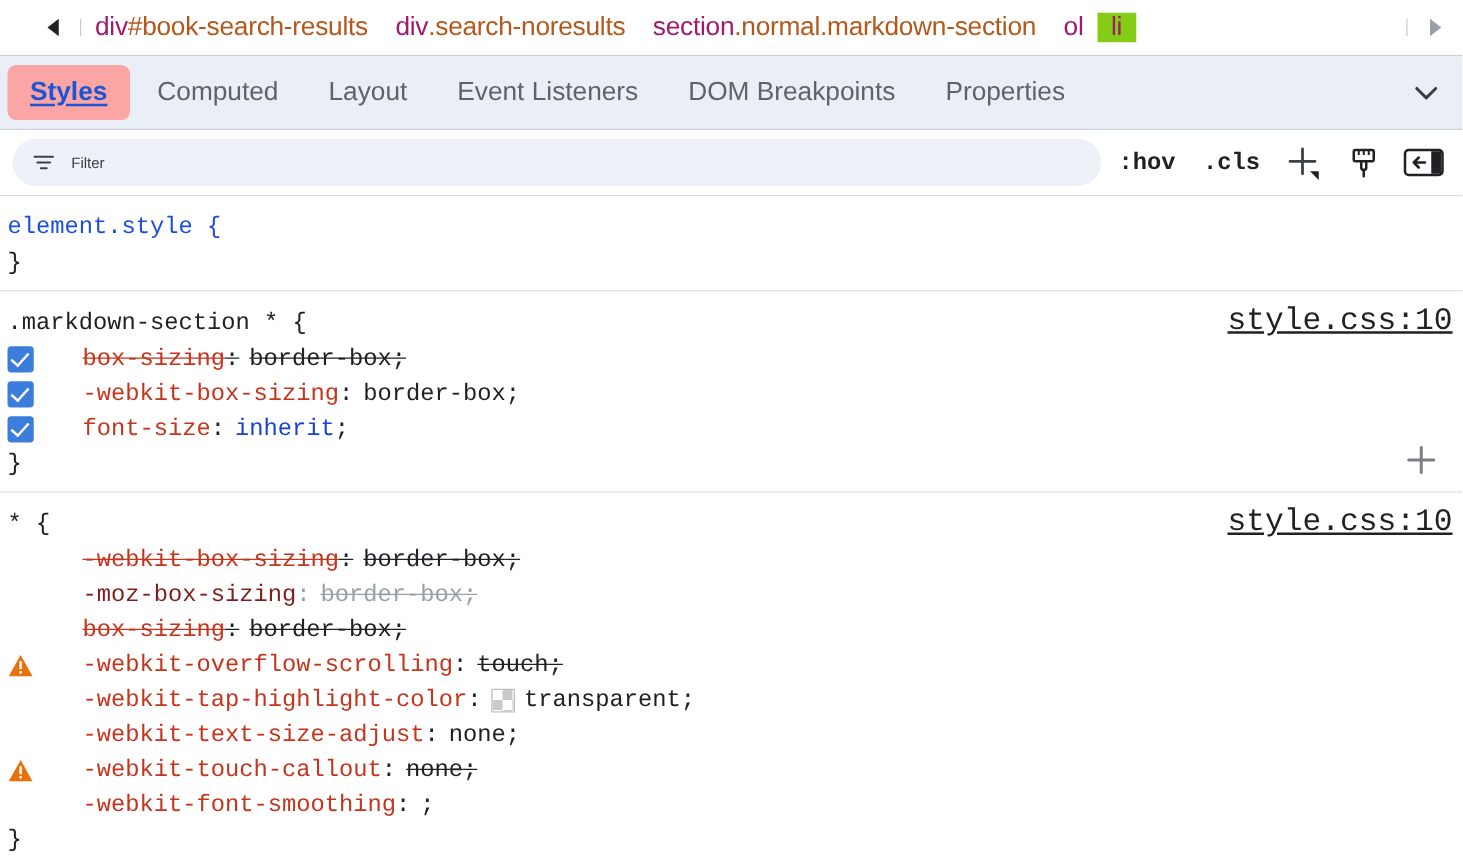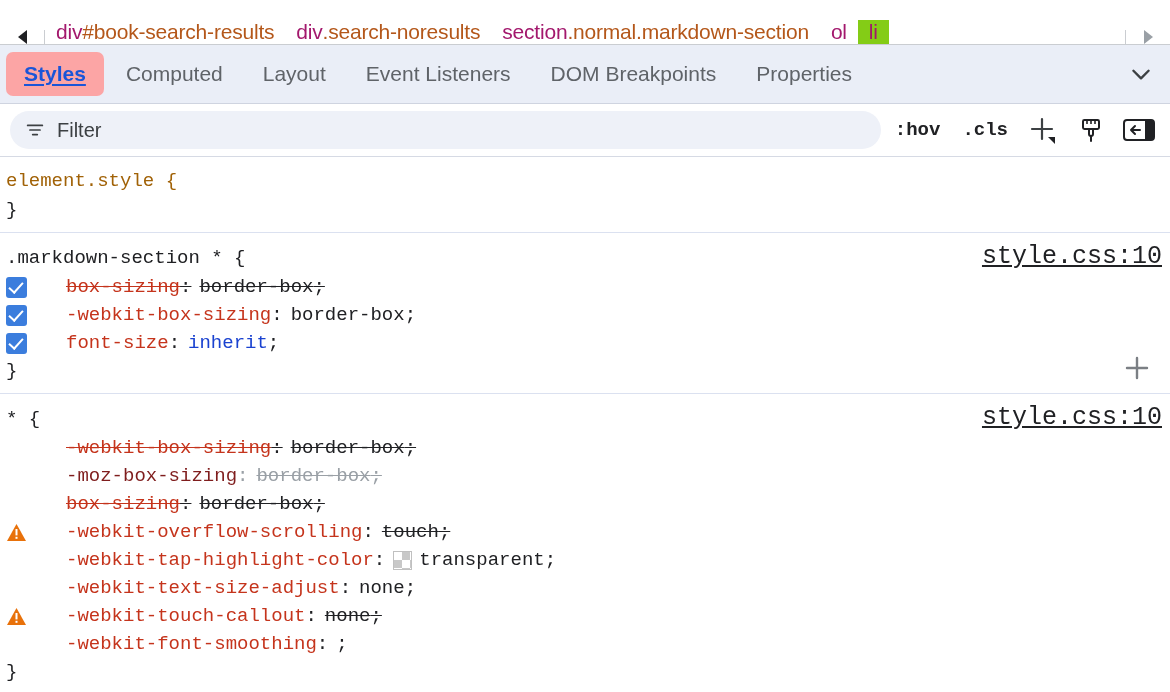--- a/index.html
+++ b/index.html
@@ -11,25 +11,26 @@
     height: 692px;
     overflow: hidden;
     background: #ffffff;
     font-family: "Liberation Sans", sans-serif;
     -webkit-font-smoothing: antialiased;
   }
 
   
   .crumb-bar {
     display: flex;
-    align-items: flex-end;
+    align-items: center;
     height: 44px;
     background: #ffffff;
     border-bottom: 1px solid #cacdd1;
     font-size: 21px;
+    padding-left: 20px;
   }
   .crumb-scroll {
     width: 44px;
     flex: 0 0 44px;
     display: flex;
     align-items: center;
     justify-content: center;
     background: #ffffff;
     border-right: 1px solid #cacdd1;
   }
@@ -118,21 +119,21 @@
     height: 38px;
     background: #eef1f8;
     border-radius: 19px;
     display: flex;
     align-items: center;
     padding: 0 14px;
     gap: 11px;
     min-width: 0;
   }
   .filter-placeholder {
-    font-size: 20px;
+    font-size: 12px;
     color: #3c4043;
     white-space: nowrap;
   }
   .tool-txt {
     font-size: 19px;
     color: #202124;
     font-weight: bold;
     font-family: "Liberation Mono", monospace;
     padding: 0 8px;
     white-space: nowrap;
@@ -159,21 +160,21 @@
     border-bottom: 1px solid #dbe1f0;
   }
   .selector-line {
     display: flex;
     align-items: baseline;
     justify-content: space-between;
     padding: 0 6px;
     line-height: 30px;
   }
   .selector { color: #202124; }
-  .selector.dim { color: #a16207; margin-top: 31px; }
+  .selector.dim { color: #1d4ed8; margin-top: 31px; }
   .origin-link {
     color: #202124;
     text-decoration: underline;
     font-size: 25px;
     padding-right: 2px;
   }
   .decl {
     display: flex;
     align-items: center;
     line-height: 28px;

